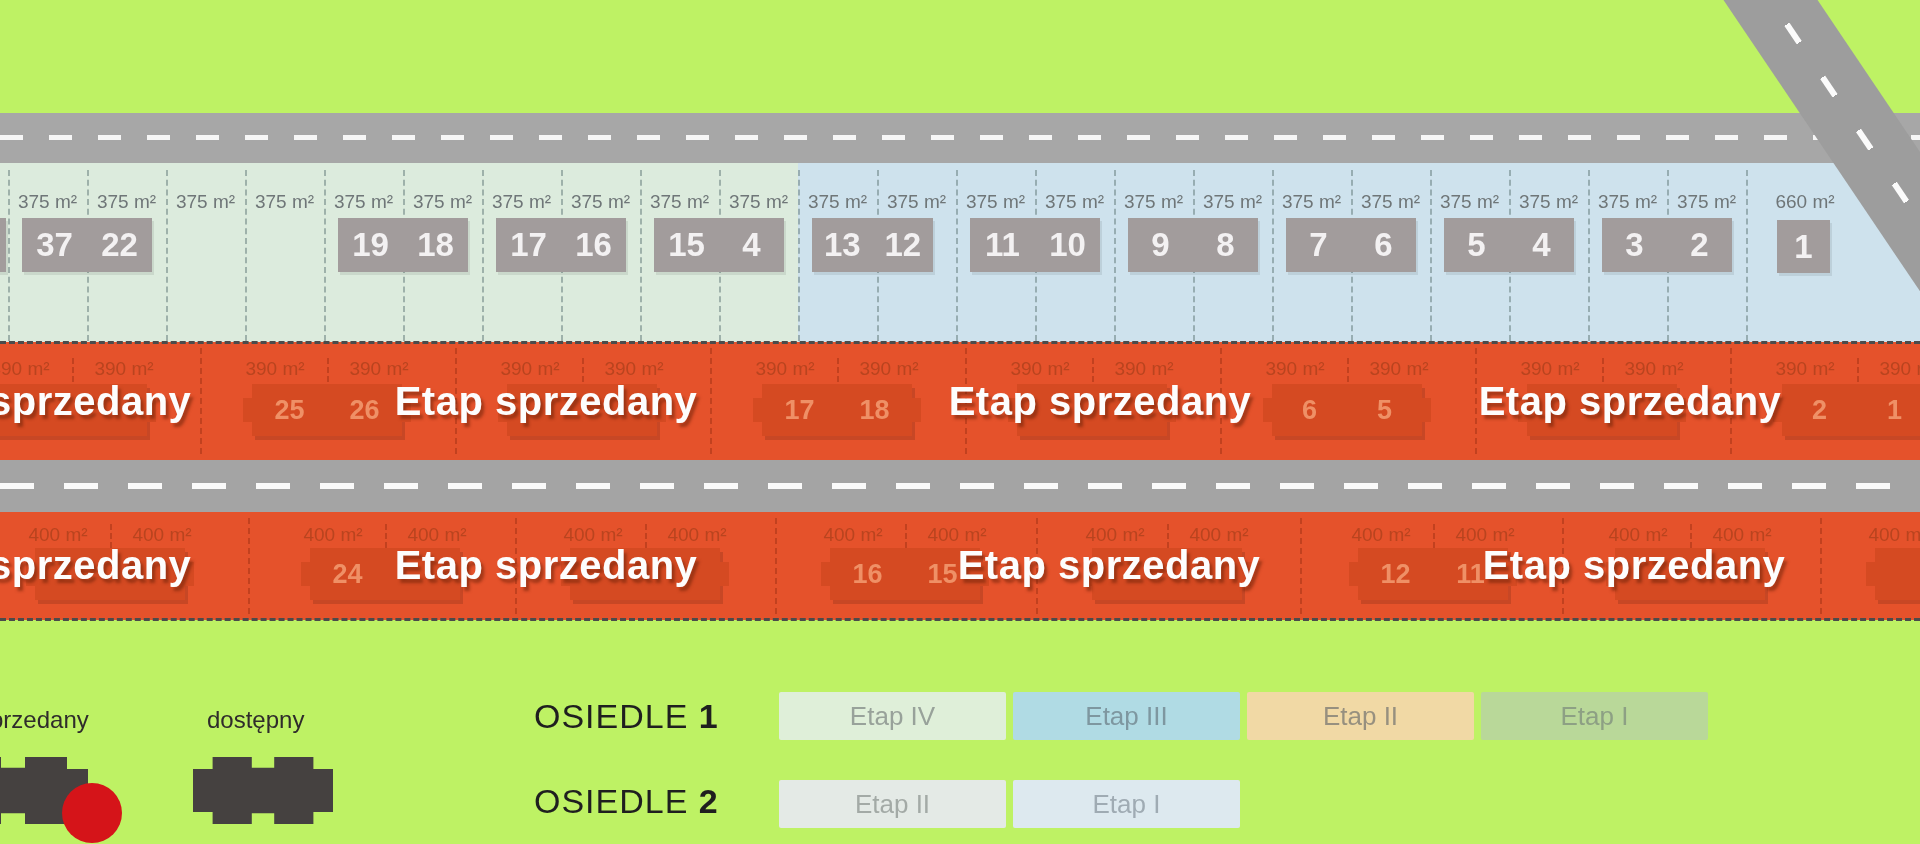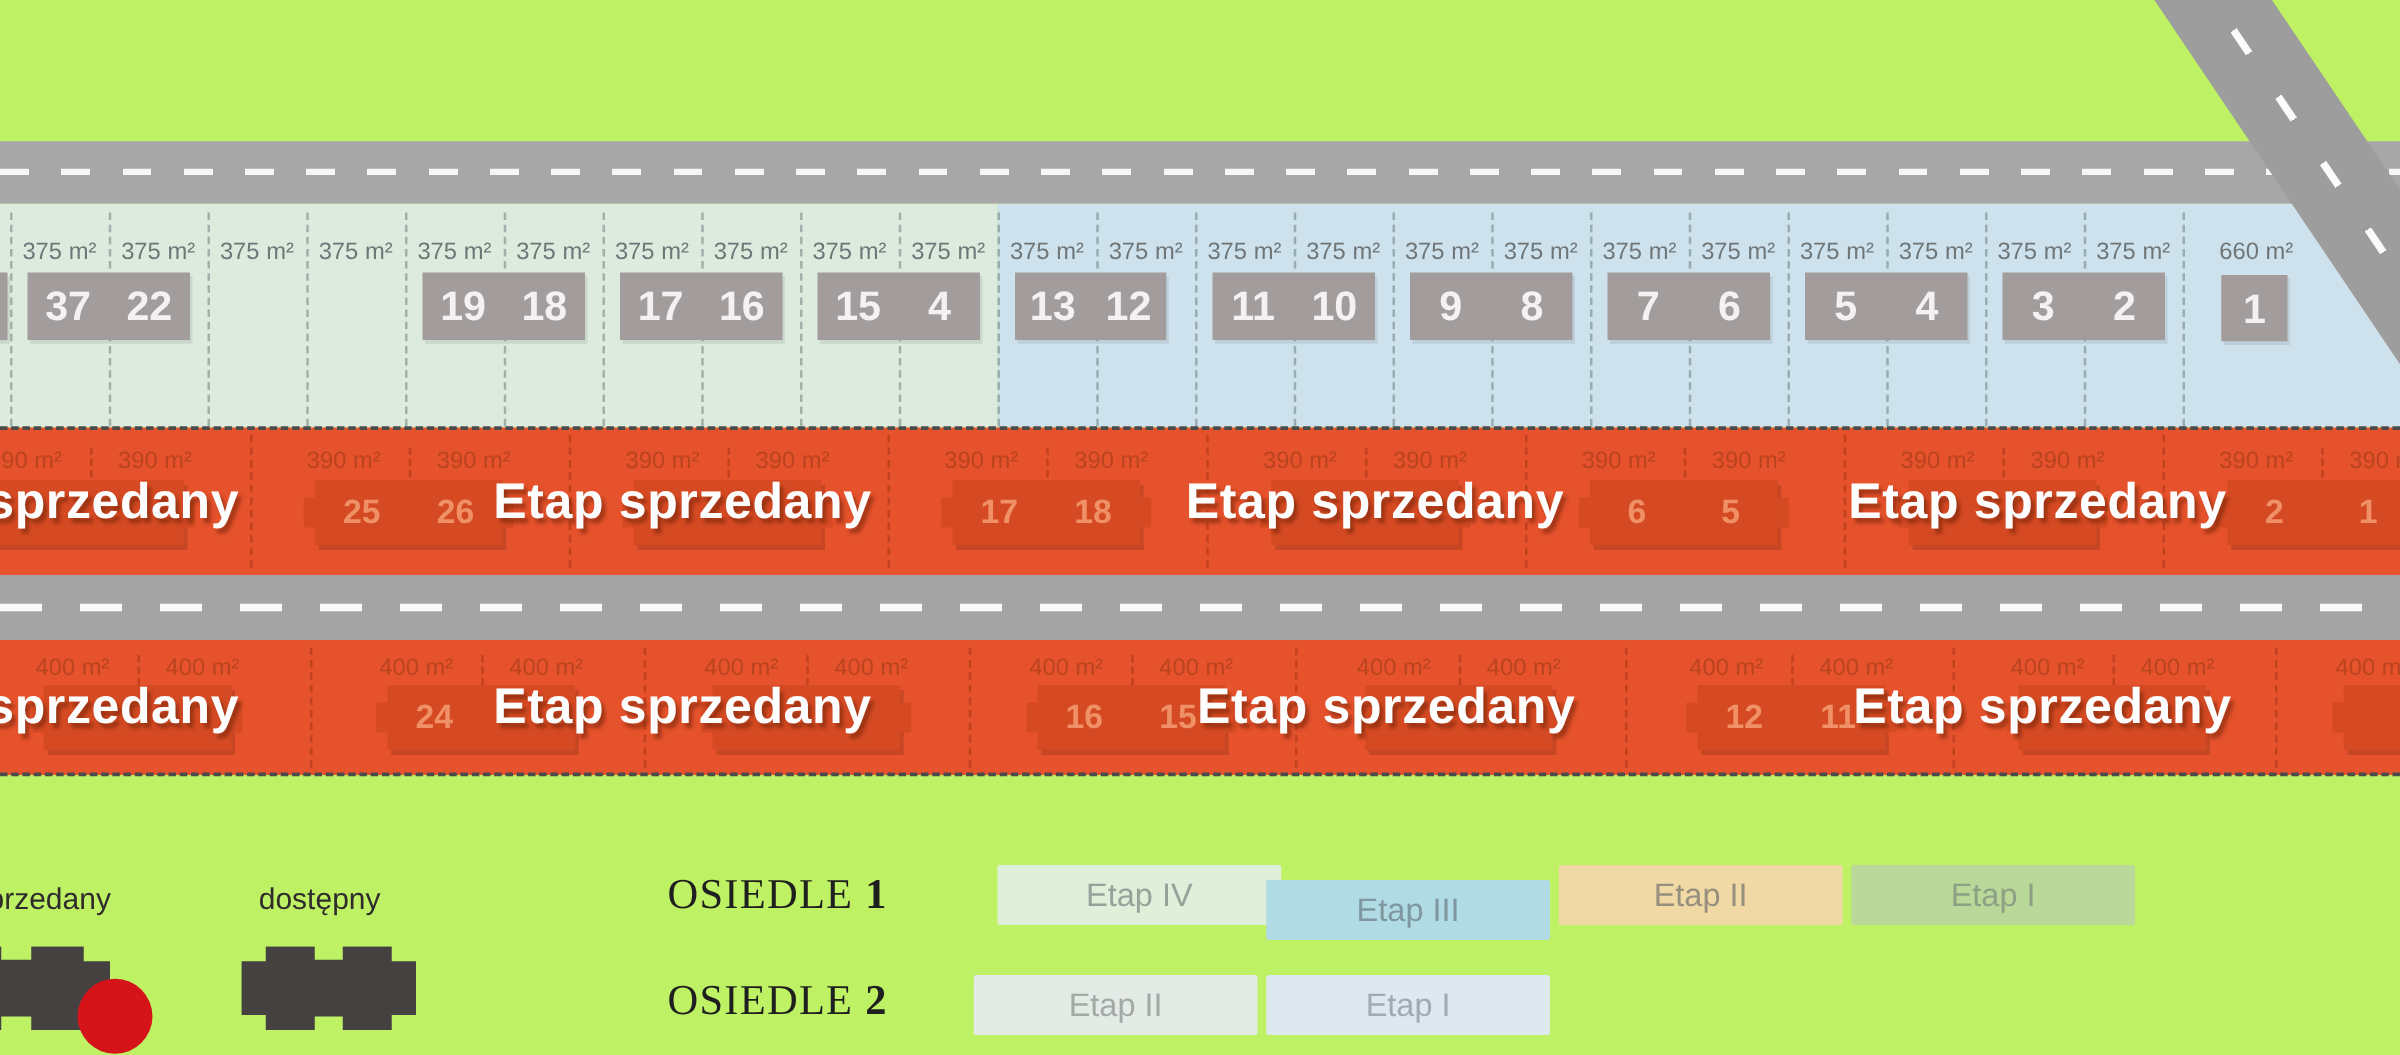--- a/index.html
+++ b/index.html
@@ -42,21 +42,21 @@
   .bsep{position:absolute;top:6px;bottom:6px;width:0;border-left:2px dashed rgba(120,30,5,0.32);}
   .overlay{position:absolute;width:420px;text-align:center;font-size:40px;font-weight:bold;color:#fdfdfd;
      letter-spacing:0.5px;text-shadow:3px 4px 3px rgba(100,30,5,0.5);white-space:nowrap;}
 
   
   .legend-label{position:absolute;font-size:24px;color:#2f2c2b;white-space:nowrap;}
   .legend-icon{position:absolute;background:#454140;
      clip-path:polygon(0% 18%,14% 18%,14% 0%,42% 0%,42% 16%,58% 16%,58% 0%,86% 0%,86% 18%,100% 18%,
                        100% 82%,86% 82%,86% 100%,58% 100%,58% 84%,42% 84%,42% 100%,14% 100%,14% 82%,0% 82%);}
   #sold-dot{position:absolute;width:60px;height:60px;border-radius:50%;background:#d51419;}
-  .osiedle{position:absolute;font-size:34px;color:#1f1f1f;letter-spacing:1px;white-space:nowrap;font-family:Liberation Serif, serif;}
+  .osiedle{position:absolute;font-size:34px;color:#1f1f1f;letter-spacing:1px;white-space:nowrap;}
   .osiedle b{font-weight:bold;}
   .chip{position:absolute;width:227px;height:48px;display:flex;align-items:center;justify-content:center;
      font-size:26px;border-radius:2px;}
 </style>
 </head>
 <body>
 
 <div class="stage">
 
   <div class="road-h" id="road1">
@@ -283,19 +283,19 @@
   <div class="legend-label" id="legend-available-label" style="left:207px;top:706px;">dostępny</div>
   <div class="legend-icon" style="left:193px;top:757px;width:140px;height:67px;"></div>
 
   <div class="osiedle" style="left:534px;top:697px;">
     <span>OSIEDLE</span>&nbsp;<b>1</b>
   </div>
   <div class="osiedle" style="left:534px;top:782px;">
     <span>OSIEDLE</span>&nbsp;<b>2</b>
   </div>
 
-<div class="chip" style="left: 779px; top: 692px; background: rgb(223, 239, 217); color: rgb(152, 162, 154); margin-left: 19px;">Etap IV</div>
-    <div class="chip" style="left: 1013px; top: 692px; background: rgb(176, 219, 228); color: rgb(126, 151, 160); margin-top: 12px;">Etap III</div>
+<div class="chip" style="left: 779px; top: 692px; background: rgb(223, 239, 217); color: rgb(152, 162, 154);">Etap IV</div>
+    <div class="chip" style="left: 1013px; top: 692px; background: rgb(176, 219, 228); color: rgb(126, 151, 160);">Etap III</div>
     <div class="chip" style="left: 1247px; top: 692px; background: rgb(241, 217, 165); color: rgb(151, 144, 127);">Etap II</div>
     <div class="chip" style="left: 1481px; top: 692px; background: rgb(185, 216, 153); color: rgb(141, 160, 132);">Etap I</div>
     <div class="chip" style="left: 779px; top: 780px; background: rgb(228, 234, 230); color: rgb(163, 170, 166);">Etap II</div>
     <div class="chip" style="left: 1013px; top: 780px; background: rgb(221, 233, 239); color: rgb(159, 171, 179);">Etap I</div>
   </div>
 
 </body></html>

